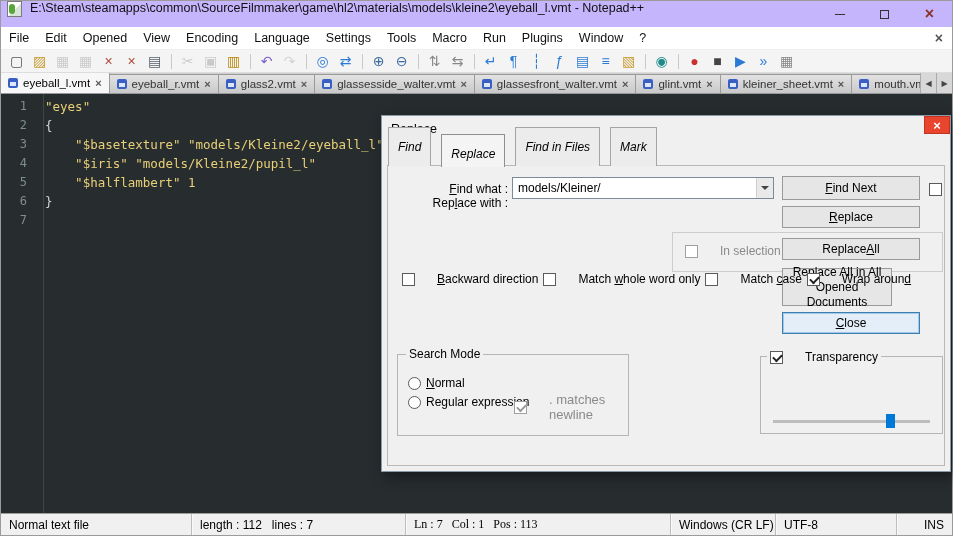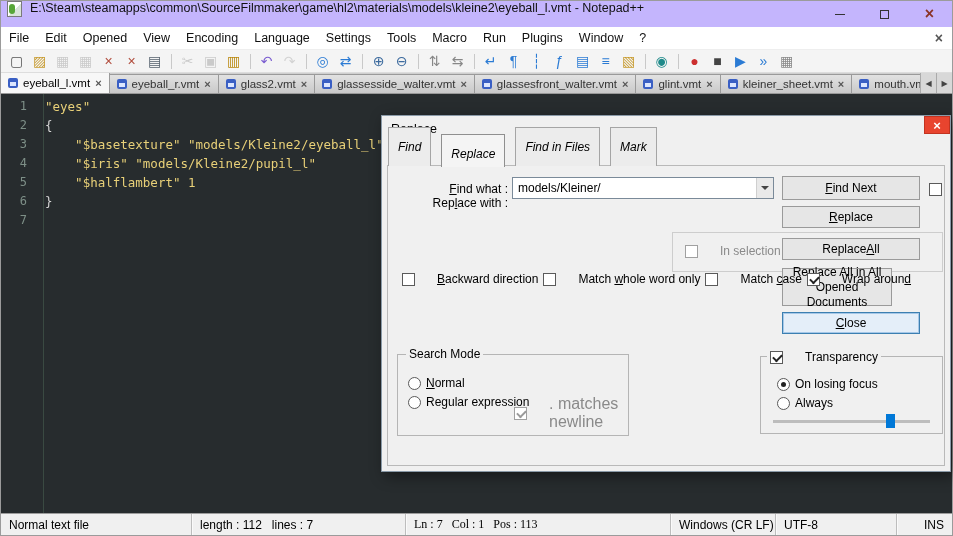--- a/index.html
+++ b/index.html
@@ -100,21 +100,21 @@
 
   .cbx-2btn { position: absolute; left: 547px; top: 66px; z-index: 3; }
   .insel-box { position: absolute; left: 290px; top: 116px; width: 271px; height: 40px; border: 1px solid #cdcdcd; z-index: 2; }
   .insel { position: absolute; left: 303px; top: 128px; z-index: 3; }
   .opt-col { position: absolute; left: 20px; top: 156px; display: flex; flex-direction: row; gap: 5px; z-index: 3; }
 
   .group { position: absolute; border: 1px solid #b5b5b5; z-index: 3; }
   .group-title { position: absolute; top: -8px; left: 8px; background: #f0f0f0; padding: 0 3px; }
   #grp-search { left: 15px; top: 238px; width: 232px; height: 82px; }
   #grp-search .radio-col { padding: 21px 0 0 10px; display: flex; flex-direction: column; gap: 5px; }
-  .mnl { position: absolute; left: 116px; top: 51px; font-size: 16px; }
+  .mnl { position: absolute; left: 116px; top: 45px; font-size: 13px; }
   #grp-trans { left: 378px; top: 240px; width: 183px; height: 78px; }
   .trans-title { position: absolute; top: -7px; left: 6px; background: #f0f0f0; padding: 0 3px; }
   #grp-trans .radio-col { padding: 20px 0 0 16px; display: flex; flex-direction: column; gap: 5px; }
   .slider { position: absolute; left: 12px; right: 12px; top: 56px; height: 16px; }
   .slider-track { position: absolute; left: 0; right: 0; top: 7px; height: 3px; background: #bdbdbd; }
   .slider-handle { position: absolute; top: 1px; width: 9px; height: 14px; background: #0078d7; }
   u { text-underline-offset: 1px; }
 </style>
 </head>
 <body>
@@ -500,32 +500,20 @@
         <span class="cb checked"></span>
         <span class="cb-label">. matches newline</span>
       </div>
     </div>
 
     <div class="group" id="grp-trans">
       <div class="cb-row trans-title">
         <span class="cb checked"></span>
         <span class="cb-label">Transparency</span>
       </div>
-      <div class="radio-col">
-
-          <div class="rd-row">
-            <span class="radio selected"></span>
-            <span class="rd-label">On losing focus</span>
-          </div>
-
-          <div class="rd-row">
-            <span class="radio"></span>
-            <span class="rd-label">Always</span>
-          </div>
-        </div>
       <div class="slider">
         <span class="slider-track"></span>
         <span class="slider-handle" style="left: 72%;"></span>
       </div>
     </div>
   </div>
 
 </div>
 
 </body></html>

